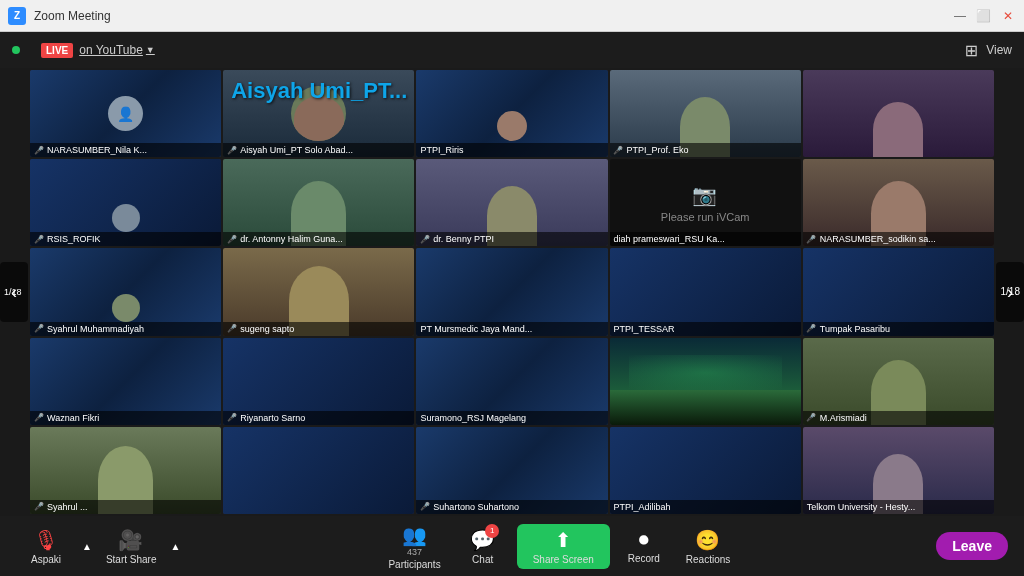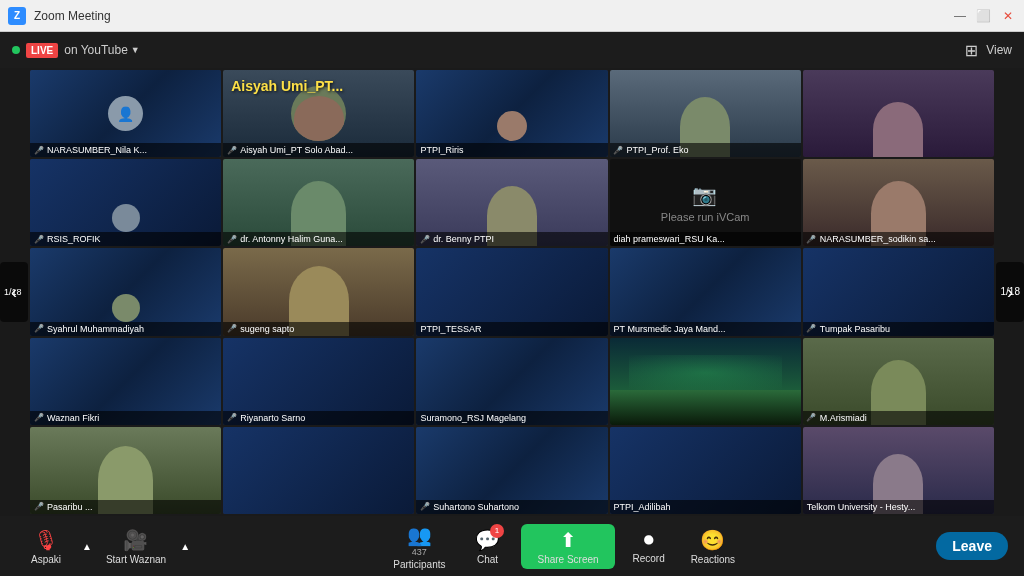--- a/index.html
+++ b/index.html
@@ -63,25 +63,26 @@
       background: #22c55e;
       border-radius: 50%;
     }
     .live-text {
       background: #ef4444;
       color: white;
       font-size: 10px;
       font-weight: bold;
       padding: 2px 5px;
       border-radius: 2px;
+      margin-left: 15px;
     }
     .youtube-text {
       color: #ccc;
       font-size: 12px;
-      display: flex; align-items: center; gap: 3px;
+      display: flex; align-items: center; gap: 3px; text-decoration: underline;
     }
     .top-bar-right {
       display: flex;
       align-items: center;
       gap: 8px;
       color: #ccc;
       font-size: 12px;
     }
 
     
@@ -183,22 +184,22 @@
       color: #ffd700;
       font-size: 8px;
       flex-shrink: 0;
     }
 
     
     .featured-name-overlay {
       position: absolute;
       top: 8px;
       left: 8px;
-      color: #fde047;
-      font-size: 14px;
+      color: #0ea5e9;
+      font-size: 22px;
       font-weight: bold;
       text-shadow: 1px 1px 3px rgba(0,0,0,0.8);
     }
 
     
     .toolbar {
       width: 100%;
       height: 60px;
       background: #1c1c1c;
       display: flex;
@@ -431,30 +432,30 @@
       <div style="width:100%;height:100%;background:linear-gradient(180deg,#7a6a4a,#4a3a2a);display:flex;align-items:flex-end;justify-content:center;">
         <div style="width:60px;height:70px;background:#9a8a5a;border-radius:50% 50% 0 0;"></div>
       </div>
       <div class="cell-name">
         <span class="mic-icon">🎤</span>
         <span>sugeng sapto</span>
       </div>
     </div>
 
     <div class="video-cell">
+      <div class="webinar-bg"></div>
+      <div class="cell-name">
+        <span>PT Mursmedic Jaya Mand...</span>
+      </div>
+    </div>
+
+    <div class="video-cell">
       <div class="webinar-bg webinar-bg-alt"></div>
       <div class="cell-name">
         <span>PTPI_TESSAR</span>
-      </div>
-    </div>
-
-    <div class="video-cell">
-      <div class="webinar-bg"></div>
-      <div class="cell-name">
-        <span>PT Mursmedic Jaya Mand...</span>
       </div>
     </div>
 
     <div class="video-cell">
       <div class="webinar-bg webinar-bg-alt"></div>
       <div class="cell-name">
         <span class="mic-icon">🎤</span>
         <span>Tumpak Pasaribu</span>
       </div>
     </div>
@@ -498,21 +499,21 @@
         <span>M.Arismiadi</span>
       </div>
     </div>
 
     <div class="video-cell">
       <div style="width:100%;height:100%;background:linear-gradient(180deg,#6a7a5a,#3a4a2a);display:flex;align-items:flex-end;justify-content:center;">
         <div style="width:55px;height:68px;background:#8a9a6a;border-radius:50% 50% 0 0;"></div>
       </div>
       <div class="cell-name">
         <span class="mic-icon">🎤</span>
-        <span>Pasaribu ...</span>
+        <span>Syahrul ...</span>
       </div>
     </div>
 
     <div class="video-cell">
       <div class="webinar-bg webinar-bg-alt"></div>
     </div>
 
     <div class="video-cell">
       <div class="webinar-bg"></div>
       <div class="cell-name">
@@ -549,21 +550,21 @@
   <div class="toolbar-group">
 
     <div class="toolbar-btn red-btn">
       <span class="icon">🎙</span>
       <span class="label">Aspaki</span>
     </div>
     <span class="caret-btn">▲</span>
 
     <div class="toolbar-btn">
       <span class="icon">🎥</span>
-      <span class="label">Start Waznan</span>
+      <span class="label">Start Share</span>
     </div>
     <span class="caret-btn">▲</span>
   </div>
 
   <div class="toolbar-group">
 
     <div class="toolbar-btn">
       <div class="badge-dot">
         <span style="font-size:20px;">👥</span>
         <span style="font-size:9px;color:#aaa;display:block;text-align:center;">437</span>
@@ -590,17 +591,17 @@
     </div>
 
     <div class="toolbar-btn">
       <span class="icon">😊</span>
       <span class="label">Reactions</span>
     </div>
   </div>
 
   <div class="toolbar-group">
 
-    <div class="toolbar-btn" style="background:#0369a1;border-radius:14px;padding:6px 16px;">
+    <div class="toolbar-btn" style="background:#a21caf;border-radius:14px;padding:6px 16px;">
       <span class="label" style="font-size:14px;font-weight:bold;color:white;">Leave</span>
     </div>
   </div>
 </div>
 
 </body></html>

